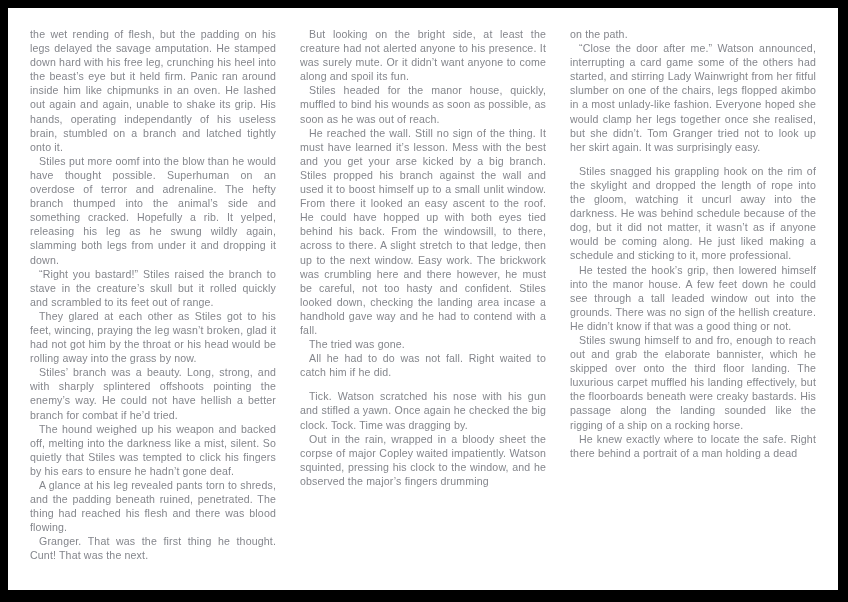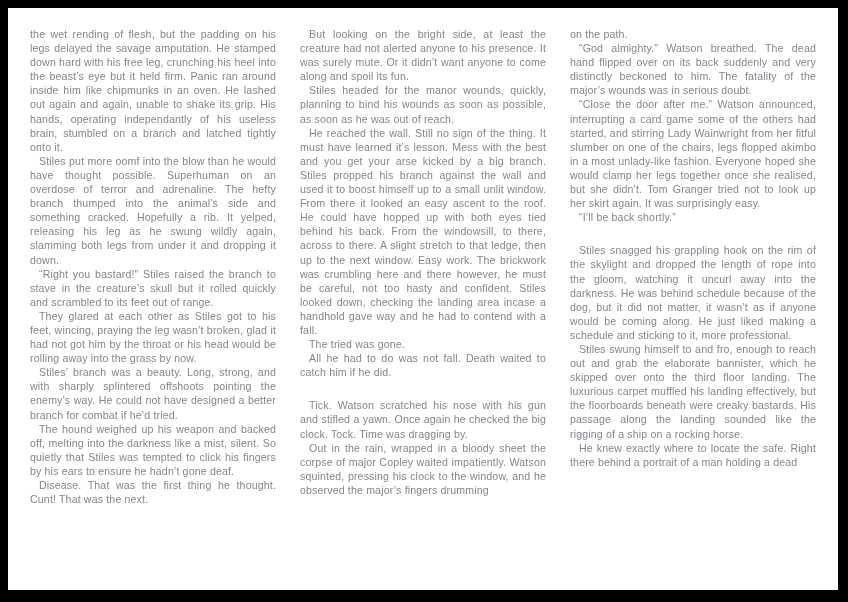--- a/index.html
+++ b/index.html
@@ -41,51 +41,51 @@
     color: #84868c;
     font-weight: 400;
   }
   .column p {
     margin: 0;
   }
   .column p.indent {
     text-indent: 9px;
   }
   .column p.scene-break {
-    margin-top: 19px;
+    margin-top: 10px;
   }
 </style>
 </head>
 <body>
 
 <div class="viewport">
   <div class="page">
     <div class="columns">
       <div class="column">
           <p>the wet rending of flesh, but the padding on his legs delayed the savage amputation. He stamped down hard with his free leg, crunching his heel into the beast’s eye but it held firm. Panic ran around inside him like chipmunks in an oven. He lashed out again and again, unable to shake its grip. His hands, operating independantly of his useless brain, stumbled on a branch and latched tightly onto it.</p>
           <p class="indent">Stiles put more oomf into the blow than he would have thought possible. Superhuman on an overdose of terror and adrenaline. The hefty branch thumped into the animal’s side and something cracked. Hopefully a rib. It yelped, releasing his leg as he swung wildly again, slamming both legs from under it and dropping it down.</p>
           <p class="indent">“Right you bastard!” Stiles raised the branch to stave in the creature’s skull but it rolled quickly and scrambled to its feet out of range.</p>
           <p class="indent">They glared at each other as Stiles got to his feet, wincing, praying the leg wasn’t broken, glad it had not got him by the throat or his head would be rolling away into the grass by now.</p>
-          <p class="indent">Stiles’ branch was a beauty. Long, strong, and with sharply splintered offshoots pointing the enemy’s way. He could not have designed a better branch for combat if he’d tried.</p>
+          <p class="indent">Stiles’ branch was a beauty. Long, strong, and with sharply splintered offshoots pointing the enemy’s way. He could not have hellish a better branch for combat if he’d tried.</p>
           <p class="indent">The hound weighed up his weapon and backed off, melting into the darkness like a mist, silent. So quietly that Stiles was tempted to click his fingers by his ears to ensure he hadn’t gone deaf.</p>
-          <p class="indent">Disease. That was the first thing he thought. Cunt! That was the next.</p>
+          <p class="indent">A glance at his leg revealed pants torn to shreds, and the padding beneath ruined, penetrated. The thing had reached his flesh and there was blood flowing.</p>
+          <p class="indent">Granger. That was the first thing he thought. Cunt! That was the next.</p>
         </div>
       <div class="column">
           <p class="indent">But looking on the bright side, at least the creature had not alerted anyone to his presence. It was surely mute. Or it didn’t want anyone to come along and spoil its fun.</p>
-          <p class="indent">Stiles headed for the manor wounds, quickly, planning to bind his wounds as soon as possible, as soon as he was out of reach.</p>
+          <p class="indent">Stiles headed for the manor house, quickly, muffled to bind his wounds as soon as possible, as soon as he was out of reach.</p>
           <p class="indent">He reached the wall. Still no sign of the thing. It must have learned it’s lesson. Mess with the best and you get your arse kicked by a big branch. Stiles propped his branch against the wall and used it to boost himself up to a small unlit window. From there it looked an easy ascent to the roof. He could have hopped up with both eyes tied behind his back. From the windowsill, to there, across to there. A slight stretch to that ledge, then up to the next window. Easy work. The brickwork was crumbling here and there however, he must be careful, not too hasty and confident. Stiles looked down, checking the landing area incase a handhold gave way and he had to contend with a fall.</p>
           <p class="indent">The tried was gone.</p>
-          <p class="indent">All he had to do was not fall. Death waited to catch him if he did.</p>
+          <p class="indent">All he had to do was not fall. Right waited to catch him if he did.</p>
           <p class="indent scene-break">Tick. Watson scratched his nose with his gun and stifled a yawn. Once again he checked the big clock. Tock. Time was dragging by.</p>
           <p class="indent">Out in the rain, wrapped in a bloody sheet the corpse of major Copley waited impatiently. Watson squinted, pressing his clock to the window, and he observed the major’s fingers drumming</p>
         </div>
       <div class="column">
           <p>on the path.</p>
-          <p class="indent">“God almighty.” Watson breathed. The dead hand flipped over on its back suddenly and very distinctly beckoned to him. The fatality of the major’s wounds was in serious doubt.</p>
           <p class="indent">“Close the door after me.” Watson announced, interrupting a card game some of the others had started, and stirring Lady Wainwright from her fitful slumber on one of the chairs, legs flopped akimbo in a most unlady-like fashion. Everyone hoped she would clamp her legs together once she realised, but she didn’t. Tom Granger tried not to look up her skirt again. It was surprisingly easy.</p>
-          <p class="indent">“I’ll be back shortly.”</p>
           <p class="indent scene-break">Stiles snagged his grappling hook on the rim of the skylight and dropped the length of rope into the gloom, watching it uncurl away into the darkness. He was behind schedule because of the dog, but it did not matter, it wasn’t as if anyone would be coming along. He just liked making a schedule and sticking to it, more professional.</p>
+          <p class="indent">He tested the hook’s grip, then lowered himself into the manor house. A few feet down he could see through a tall leaded window out into the grounds. There was no sign of the hellish creature. He didn’t know if that was a good thing or not.</p>
           <p class="indent">Stiles swung himself to and fro, enough to reach out and grab the elaborate bannister, which he skipped over onto the third floor landing. The luxurious carpet muffled his landing effectively, but the floorboards beneath were creaky bastards. His passage along the landing sounded like the rigging of a ship on a rocking horse.</p>
           <p class="indent">He knew exactly where to locate the safe. Right there behind a portrait of a man holding a dead</p>
         </div>
     </div>
   </div>
 </div>
 
 </body></html>

